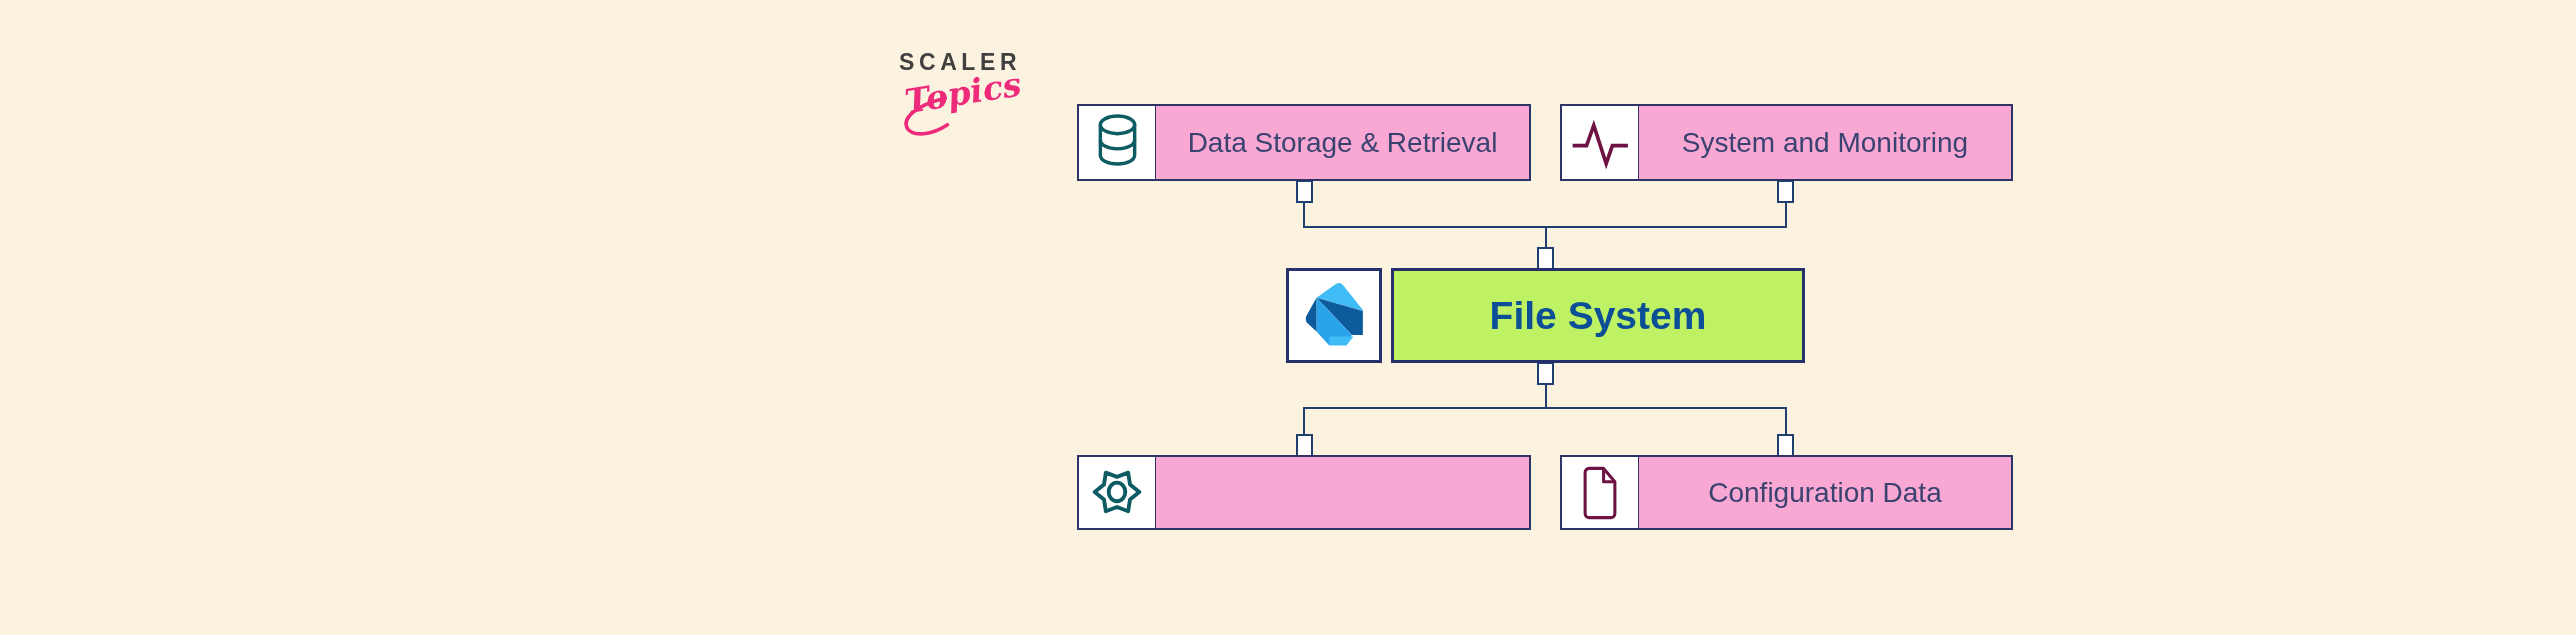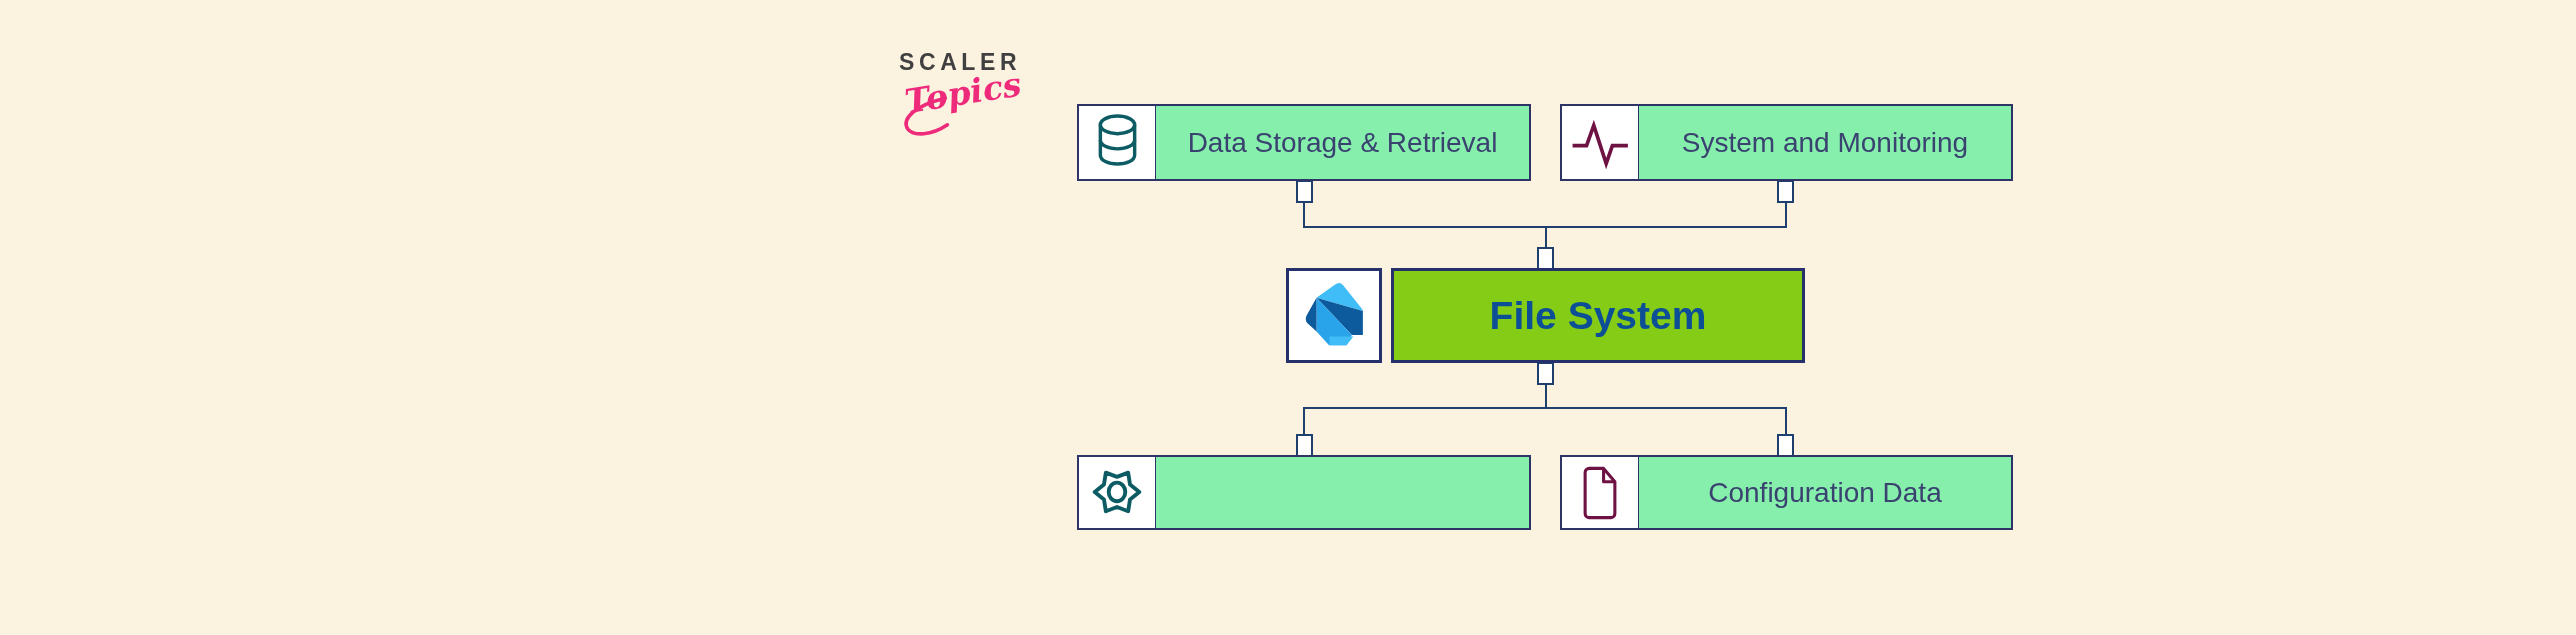--- a/index.html
+++ b/index.html
@@ -23,39 +23,39 @@
   }
   .logo-wordmark-text{
     position:absolute;left:7.2px;top:3.1px;
     font-family:"DejaVu Serif",serif;font-style:italic;font-weight:bold;
     font-size:33px;color:#ee2a7b;white-space:nowrap;
   }
   .logo-swash{position:absolute;left:-2.1px;top:23px;}
   
   .fbox{
     position:absolute;display:flex;box-sizing:border-box;
-    border:2.1px solid #2e3566;background:#86efac;
+    border:2.1px solid #2e3566;background:#f9a8d4;
   }
   .icon-cell{
     flex:0 0 76px;background:#ffffff;border-right:1.5px solid #2e3566;
     display:flex;align-items:center;justify-content:center;
   }
   .label-cell{
     flex:1;display:flex;align-items:center;justify-content:center;
     color:#3a4270;font-size:28px;white-space:nowrap;
   }
   
   .center-icon-box{
     position:absolute;left:1286px;top:268px;width:96px;height:95px;
     box-sizing:border-box;border:3.6px solid #26306b;background:#ffffff;
     display:flex;align-items:center;justify-content:center;
   }
   .center-box{
     position:absolute;left:1391px;top:268px;width:414px;height:95px;
-    box-sizing:border-box;border:3.6px solid #26306b;background:#84cc16;
+    box-sizing:border-box;border:3.6px solid #26306b;background:#bef264;
     display:flex;align-items:center;justify-content:center;
   }
   .center-label{font-size:39px;font-weight:700;color:#0d4f96;white-space:nowrap;}
   
   .stub{
     position:absolute;width:16.5px;height:23px;box-sizing:border-box;
     background:#ffffff;border:2.6px solid #1f3f6e;
   }
   .line{position:absolute;background:#1f3f6e;}
 </style>

